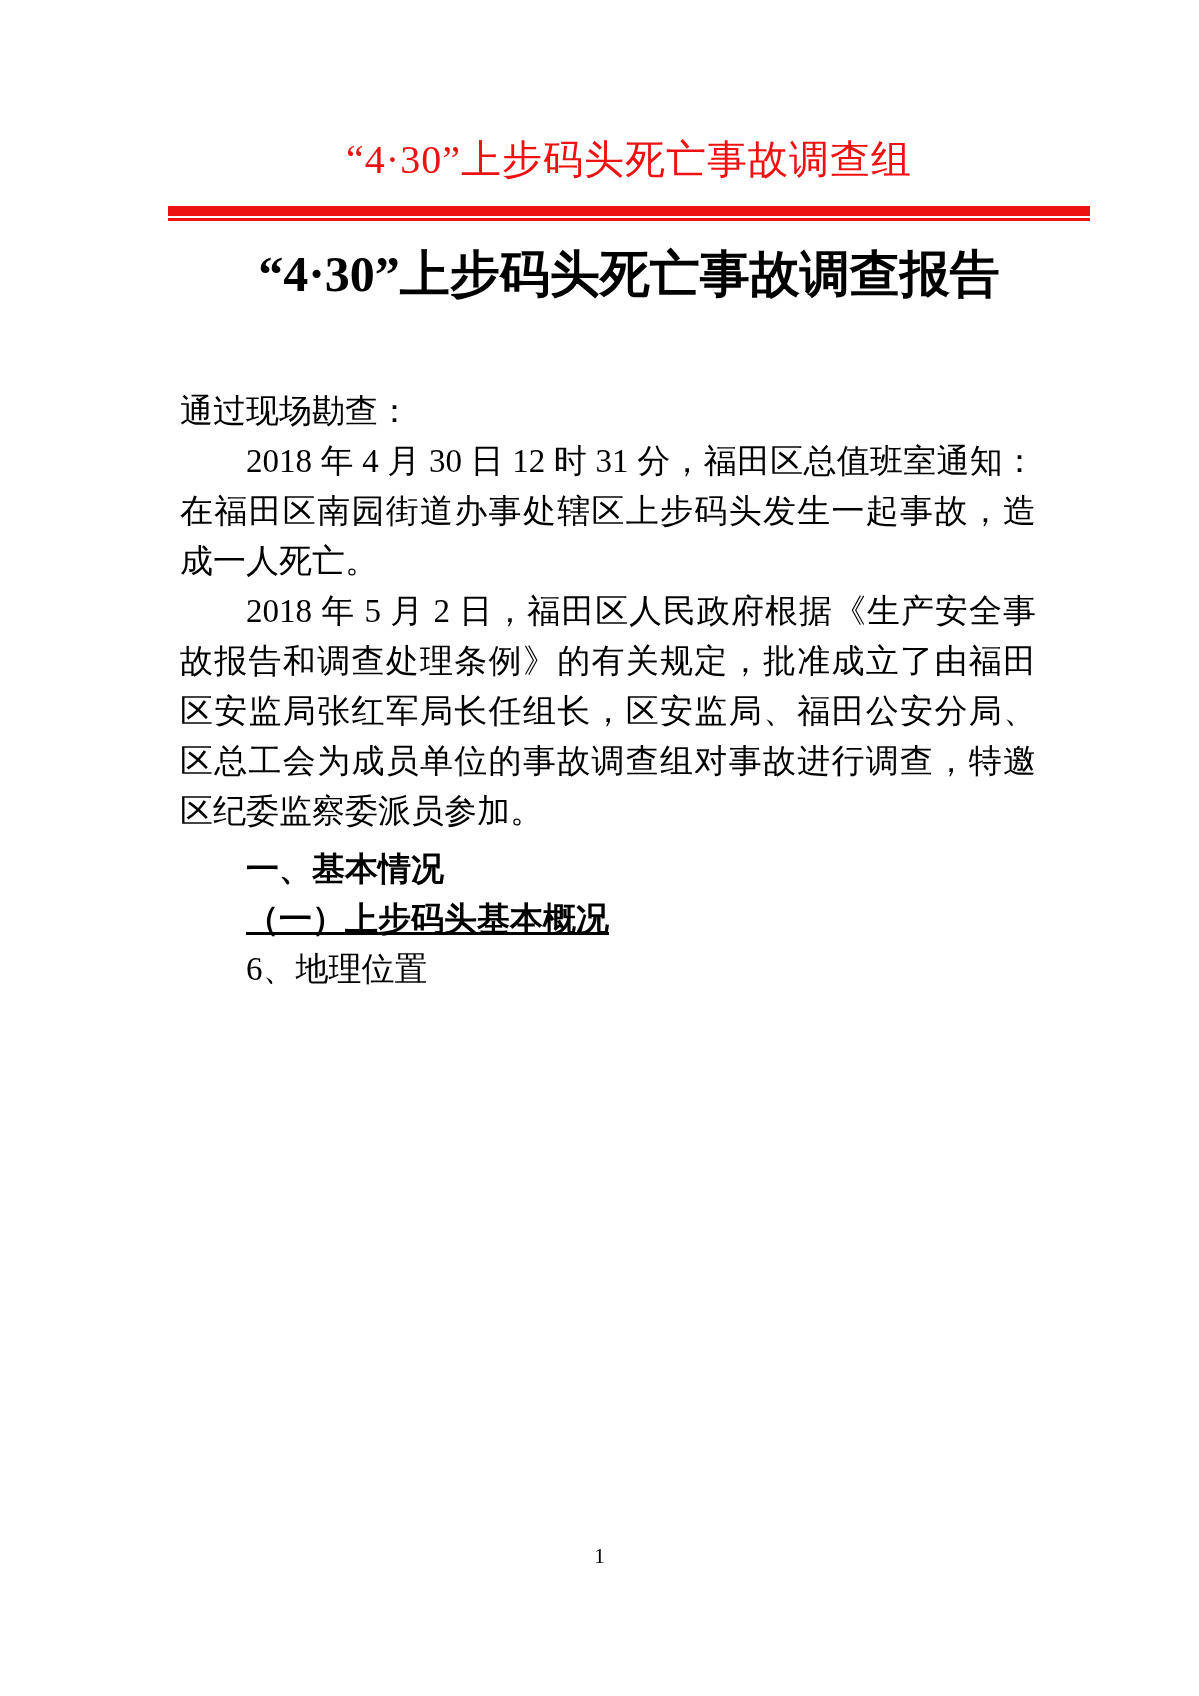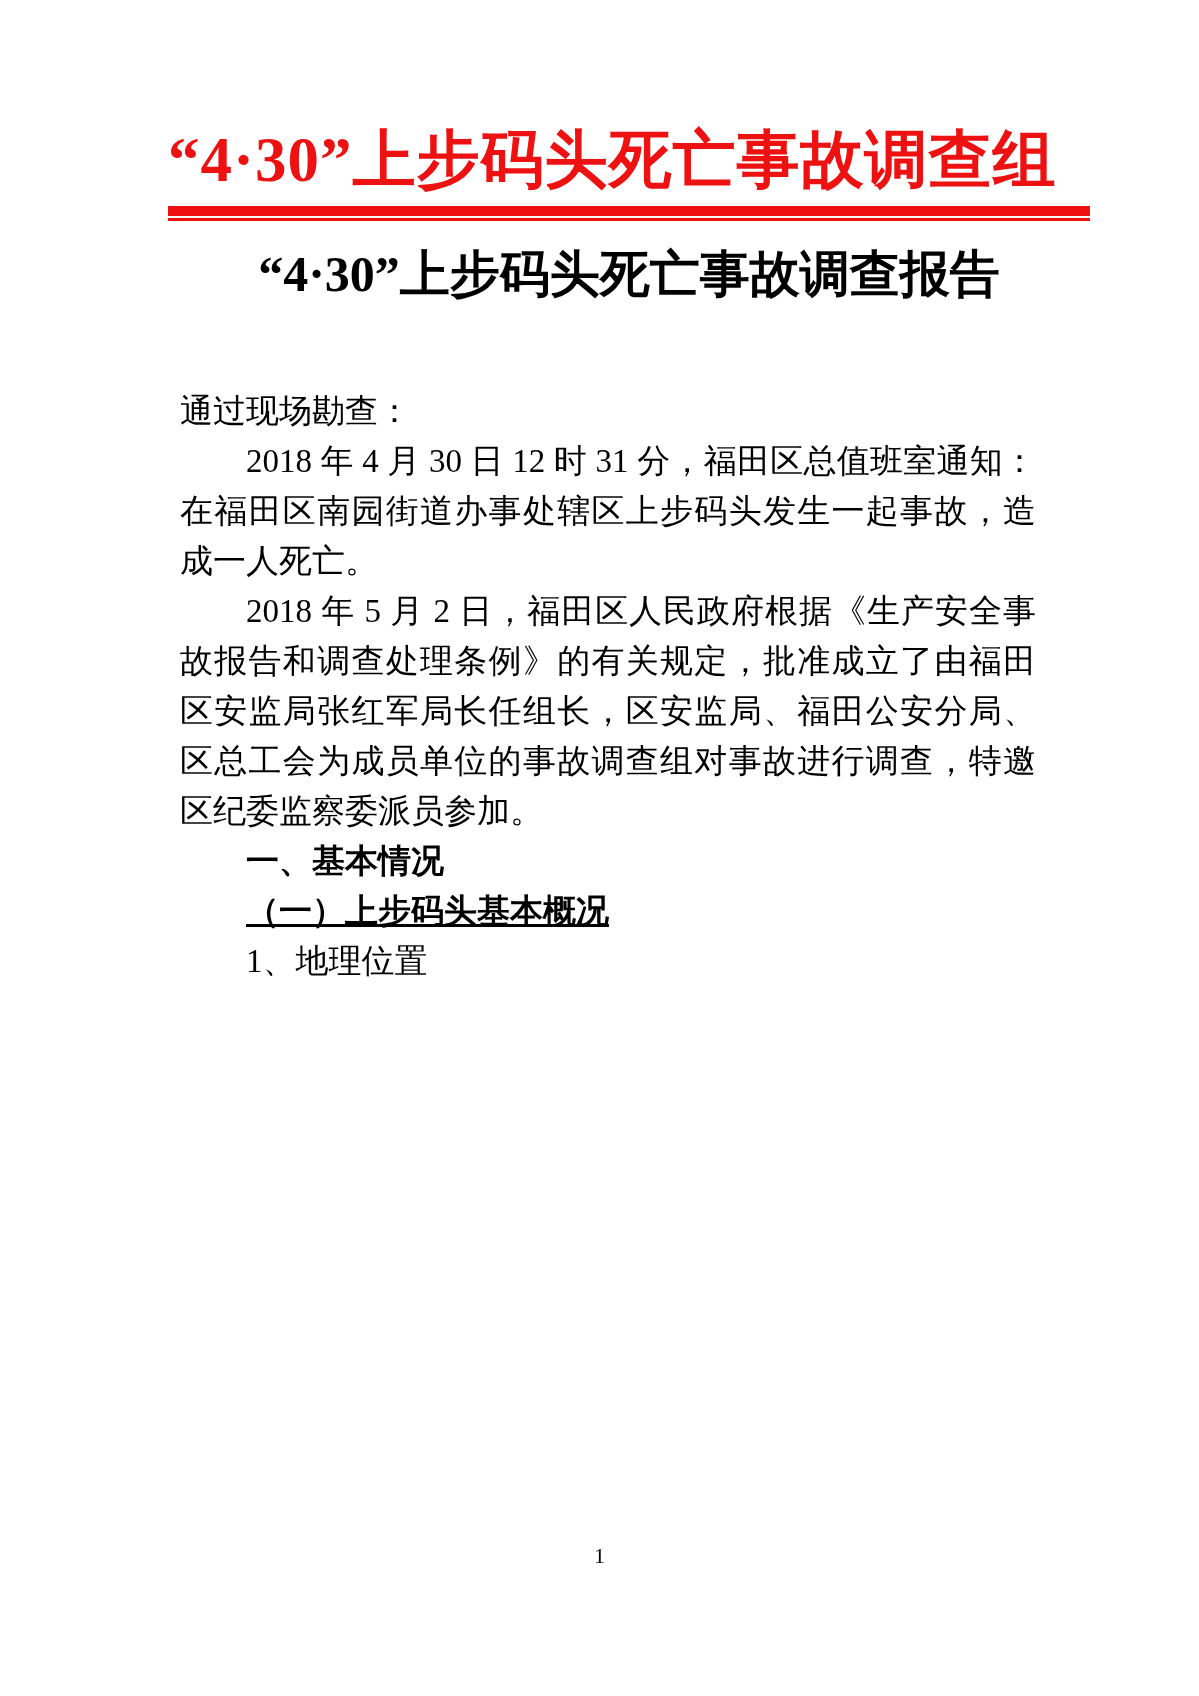--- a/index.html
+++ b/index.html
@@ -16,23 +16,24 @@
     font-family: "Liberation Serif", "DejaVu Serif", serif;
     overflow: hidden;
   }
   .head {
     position: absolute;
     left: 168px;
     top: 130px;
     width: 922px;
   }
   .letterhead-title {
-    font-size: 63px;
+    font-size: 40px;
     line-height: 60px;
-    font-weight: bold;
+    font-weight: normal;
+    text-align: center;
     letter-spacing: 1px;
     color: var(--accent, #ee1111);
     white-space: nowrap;
   }
   .rule-thick {
     height: 10px;
     background: var(--accent, #ee1111);
     margin-top: 16px;
   }
   .rule-thin {
@@ -66,20 +67,21 @@
     text-indent: 0;
   }
   .block.para {
     text-indent: 2em;
   }
   .block.heading1 {
     text-indent: 2em;
     font-weight: bold;
     font-family: "Liberation Sans", "DejaVu Sans", sans-serif;
     text-align: left;
+    margin-top: 8px;
   }
   .block.heading2 {
     text-indent: 2em;
     font-weight: bold;
     text-align: left;
     text-decoration: underline;
   }
   .block.subheading {
     text-indent: 2em;
     text-align: left;
@@ -107,18 +109,18 @@
     <div class="rule-thin"></div>
     <div class="doc-title">“4·30”上步码头死亡事故调查报告</div>
   </div>
 
   <div class="body-col">
       <div class="block salutation">通过现场勘查：</div>
       <div class="block para">2018 年 4 月 30 日 12 时 31 分，福田区总值班室通知：在福田区南园街道办事处辖区上步码头发生一起事故，造成一人死亡。</div>
       <div class="block para">2018 年 5 月 2 日，福田区人民政府根据《生产安全事故报告和调查处理条例》的有关规定，批准成立了由福田区安监局张红军局长任组长，区安监局、福田公安分局、区总工会为成员单位的事故调查组对事故进行调查，特邀区纪委监察委派员参加。</div>
       <div class="block heading1">一、基本情况</div>
       <div class="block heading2">（一）上步码头基本概况</div>
-      <div class="block subheading">1、地理位置</div>
+      <div class="block subheading">6、地理位置</div>
     </div>
 
   <div class="page-number">1</div>
 
 </div>
 
 </body></html>

